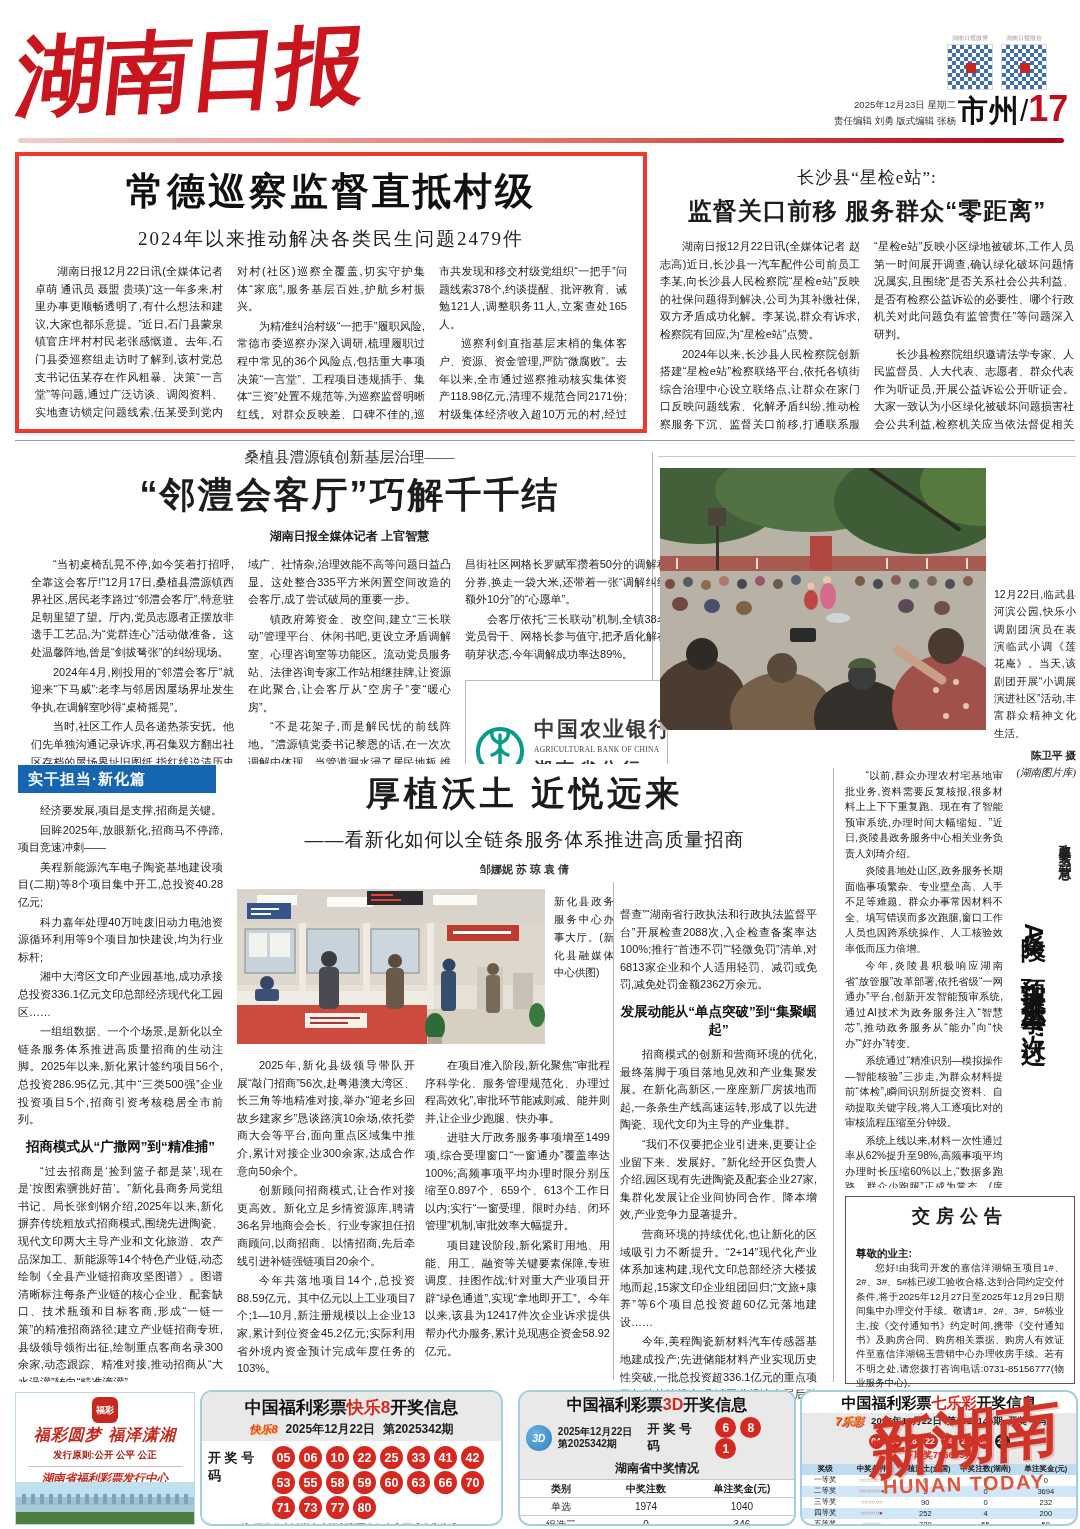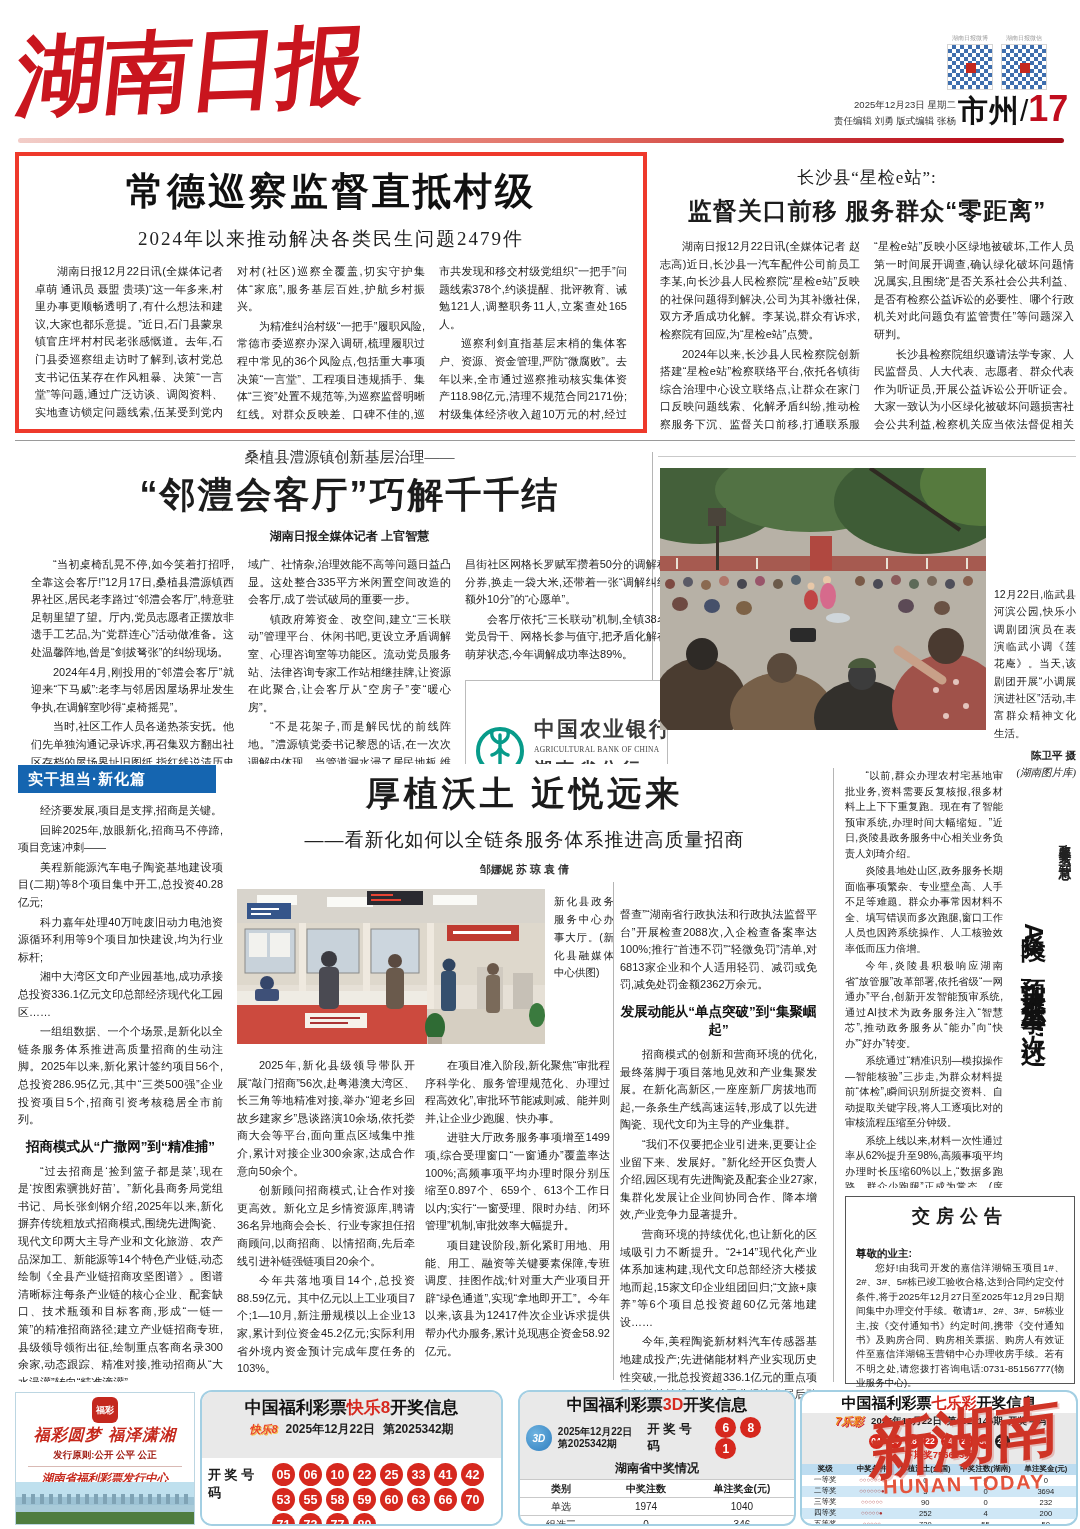--- a/index.html
+++ b/index.html
@@ -409,21 +409,21 @@
     <div class="fclogo">福彩</div>
     <div class="fcslogan">福彩圆梦 福泽潇湘</div>
     <div class="fcprin">发行原则:公开 公平 公正</div>
     <div class="fcsep"></div>
     <div class="fcorg">湖南省福利彩票发行中心</div>
     <div class="fcphone">监督电话: 0731—89735552</div>
     <div class="fcphoto"></div>
   </div>
 
   <div class="panel" style="left:200px;top:1390px;width:303px;height:136px">
-    <div class="band" style="padding:4px 8px 20px">
+    <div class="band" style="padding:4px 8px 3px">
       <div class="lt-title" style="font-size:17px"><span>中国福利彩票</span><span class="red">快乐8</span><span>开奖信息</span></div>
       <div style="display:flex;align-items:center;justify-content:center;gap:8px;margin-top:2px">
         <span class="mascot" style="color:#e8452a;font-size:11px;text-shadow:1px 1px 0 #f6c04a">快乐8</span>
         <span style="font-size:12px;font-weight:800">2025年12月22日</span>
         <span style="font-size:12px;font-weight:800">第2025342期</span>
       </div>
     </div>
     <div style="display:flex;padding:4px 6px 2px;background:#fff">
       <div style="font-size:13px;font-weight:900;width:62px;padding-top:4px">开 奖 号 码</div>
       <div style="width:224px">

